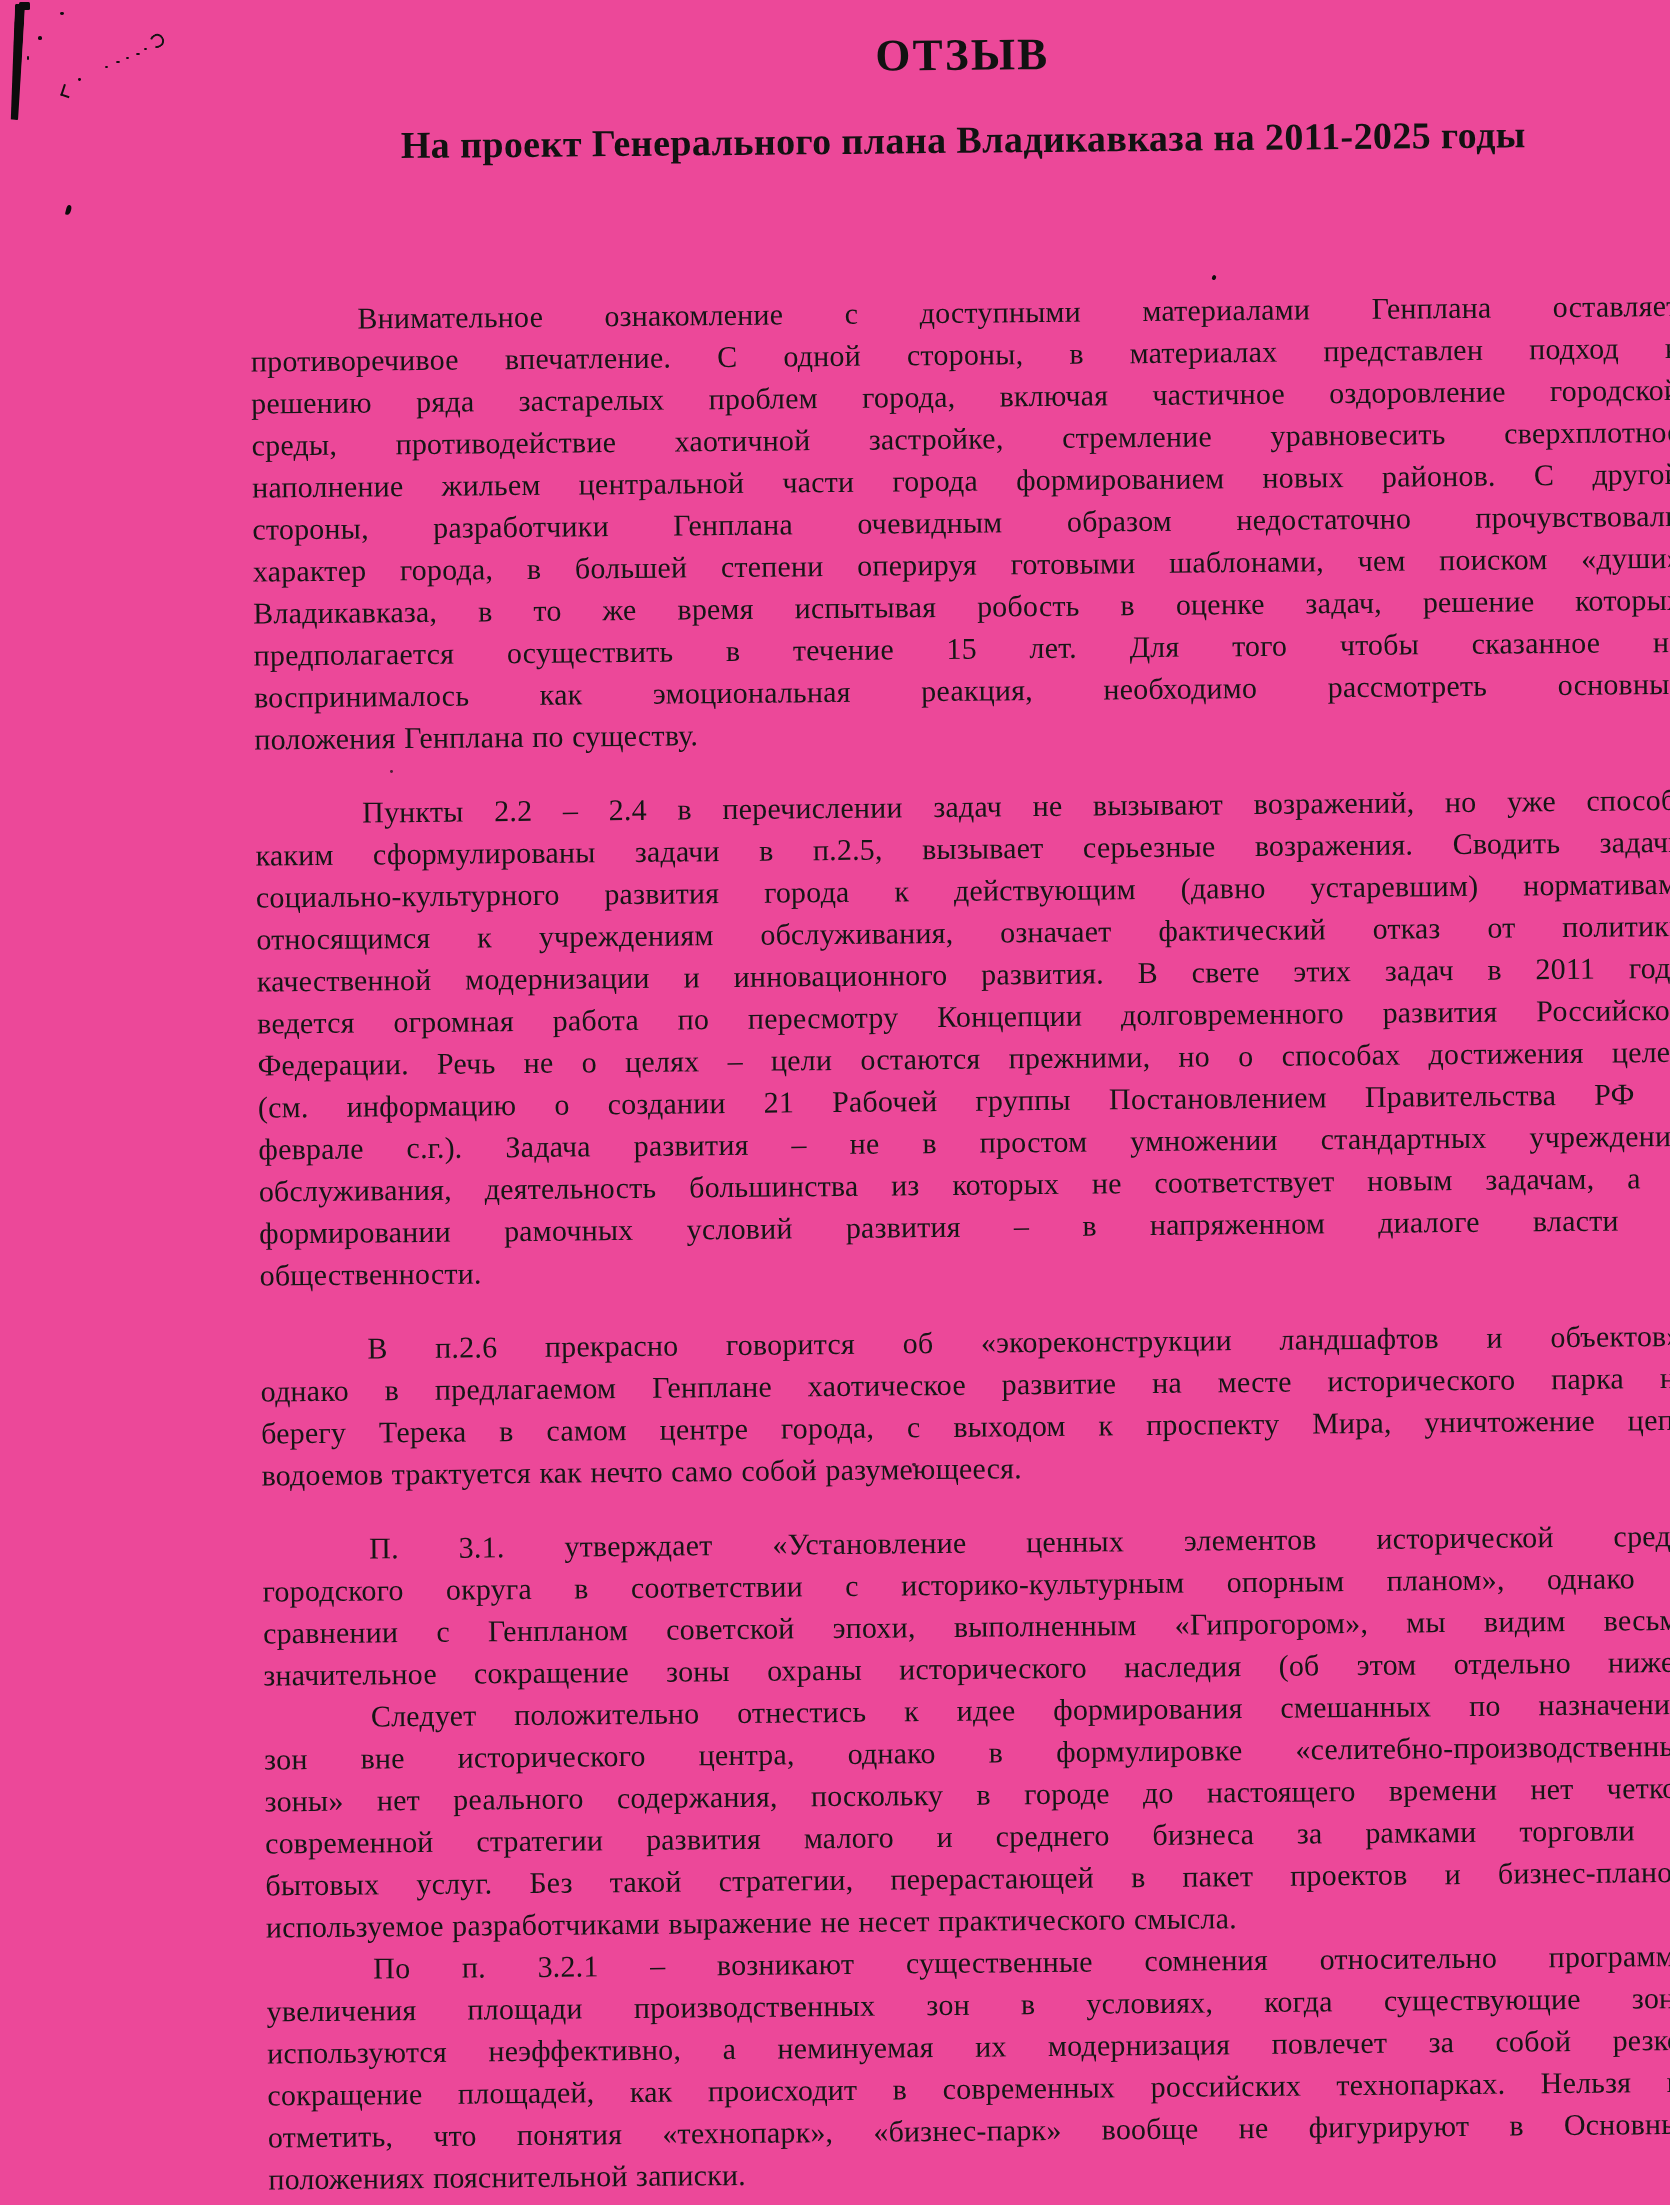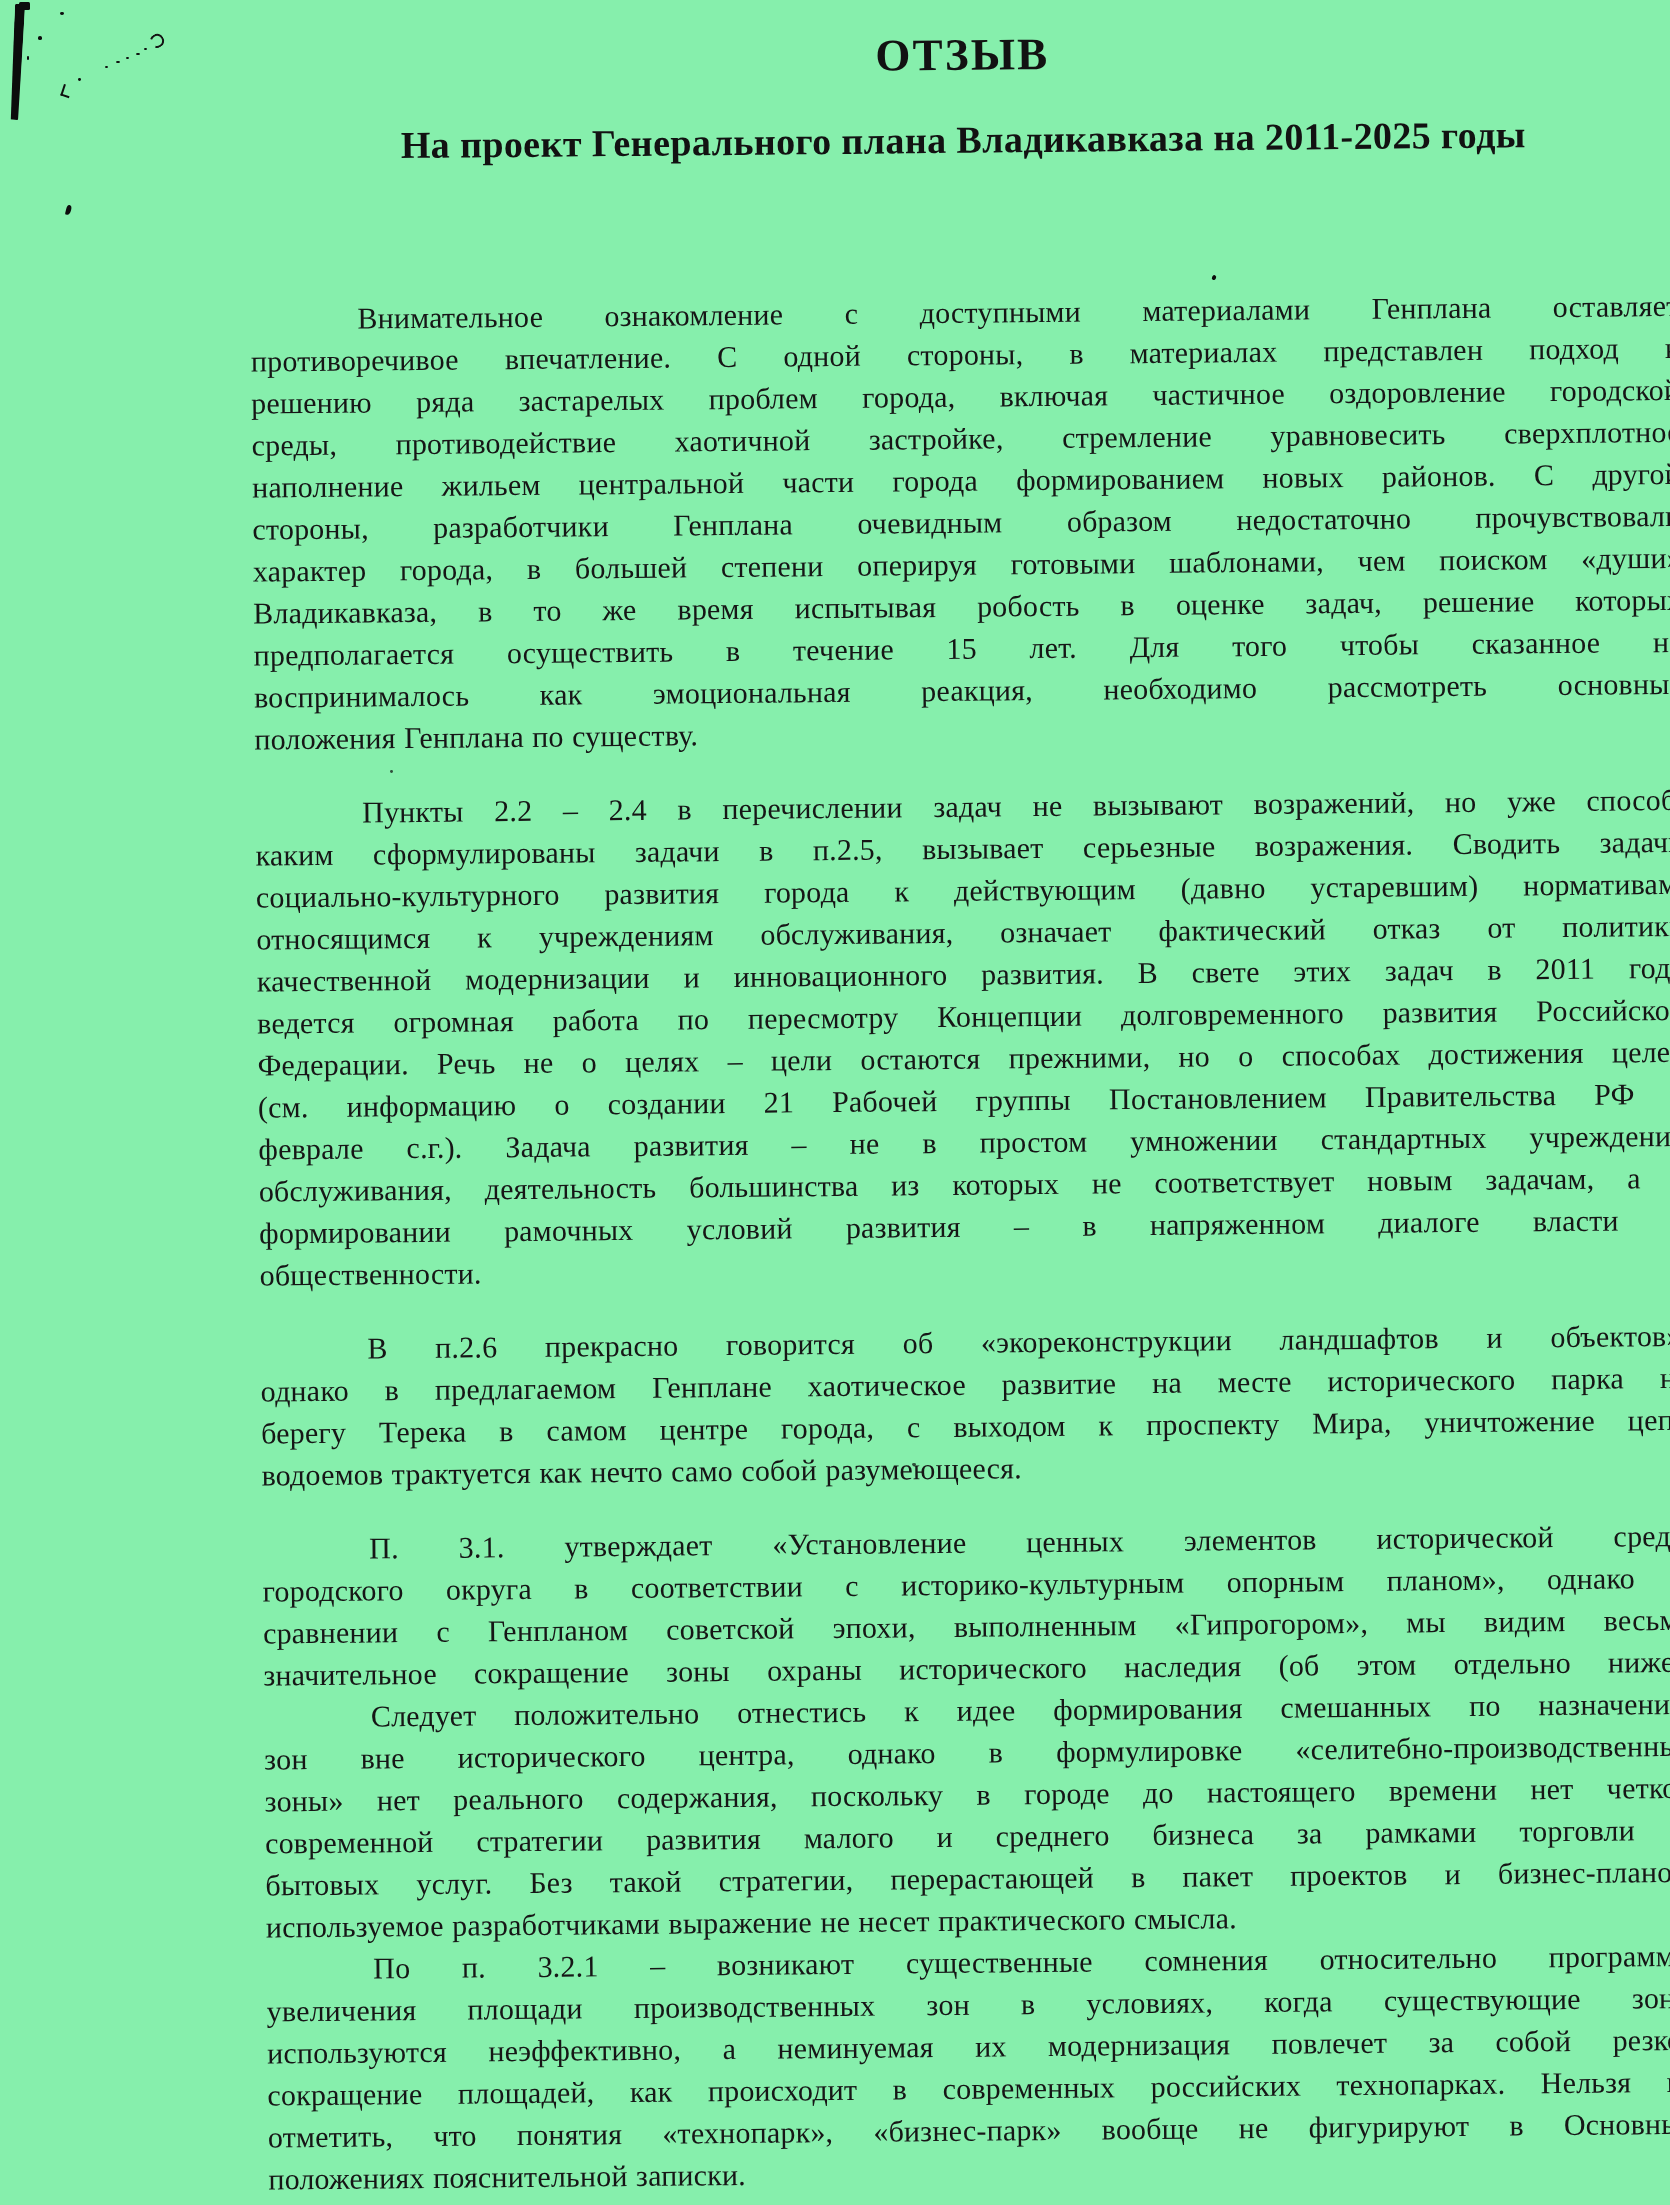--- a/index.html
+++ b/index.html
@@ -4,21 +4,21 @@
 <style>
   html, body {
     margin: 0; padding: 0;
     width: 1671px; height: 2205px;
     overflow: hidden;
     background: #ffffff;
   }
   .page {
     position: relative;
     width: 1671px; height: 2205px;
-    background: #86efac;
+    background: #ec4899;
     font-family: "Liberation Serif", "DejaVu Serif", serif;
     color: #161616;
   }
   .content {
     position: absolute;
     left: 0; top: 0; width: 1671px; height: 2205px;
     transform: rotate(-0.55deg);
     transform-origin: 835px 1105px;
   }
   .title {

